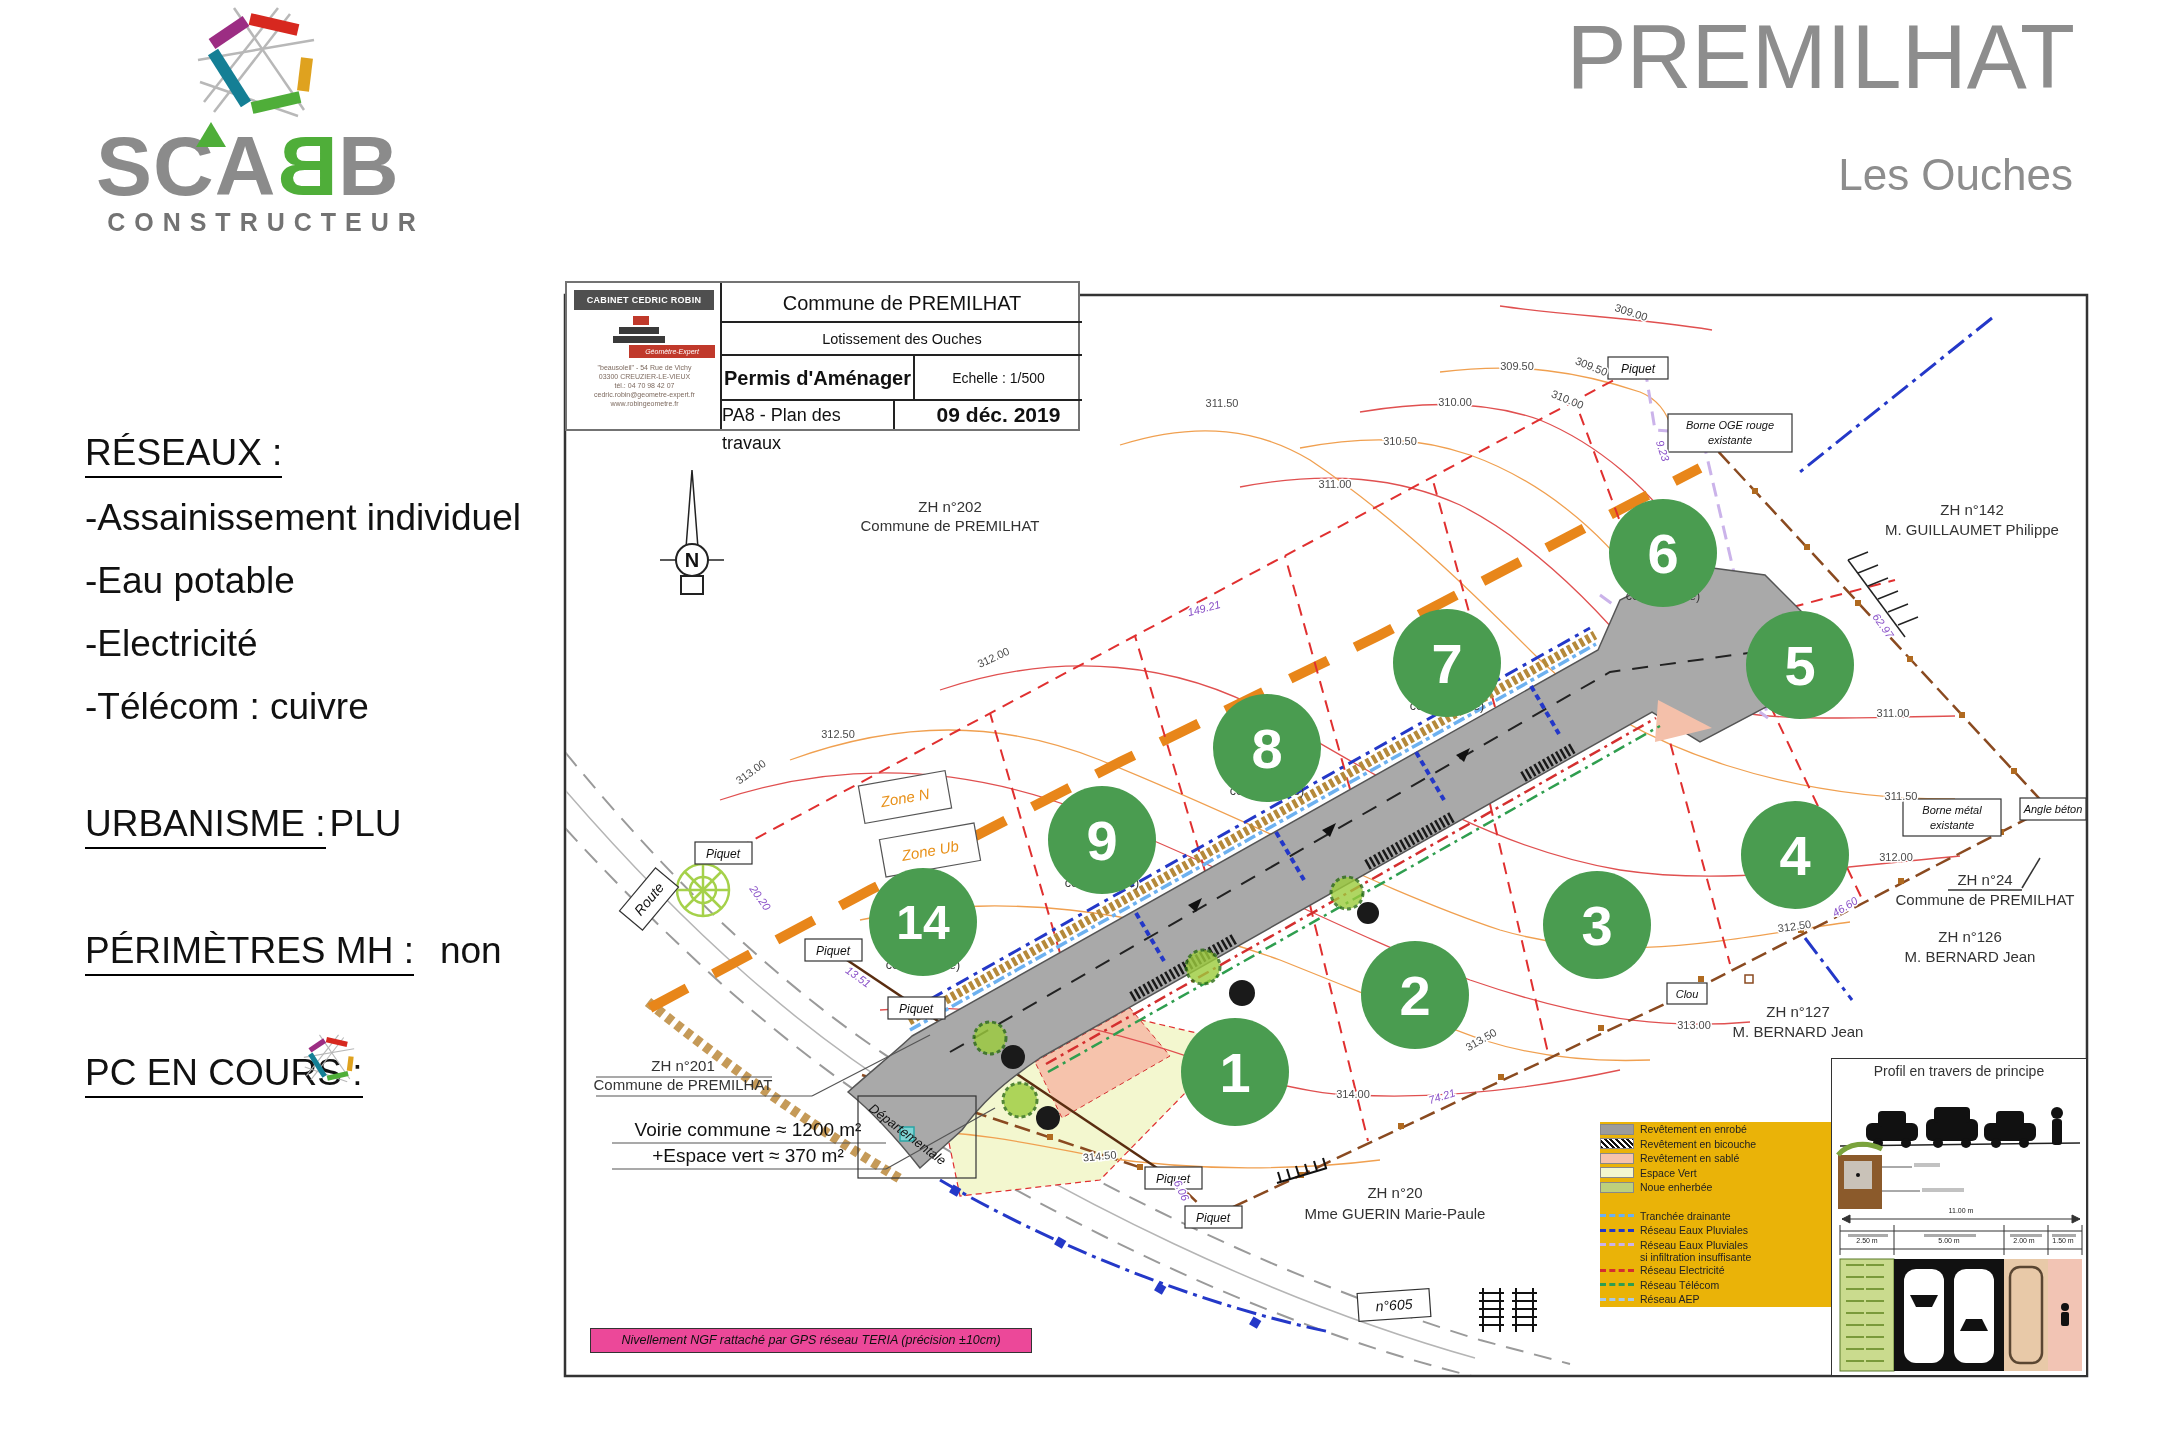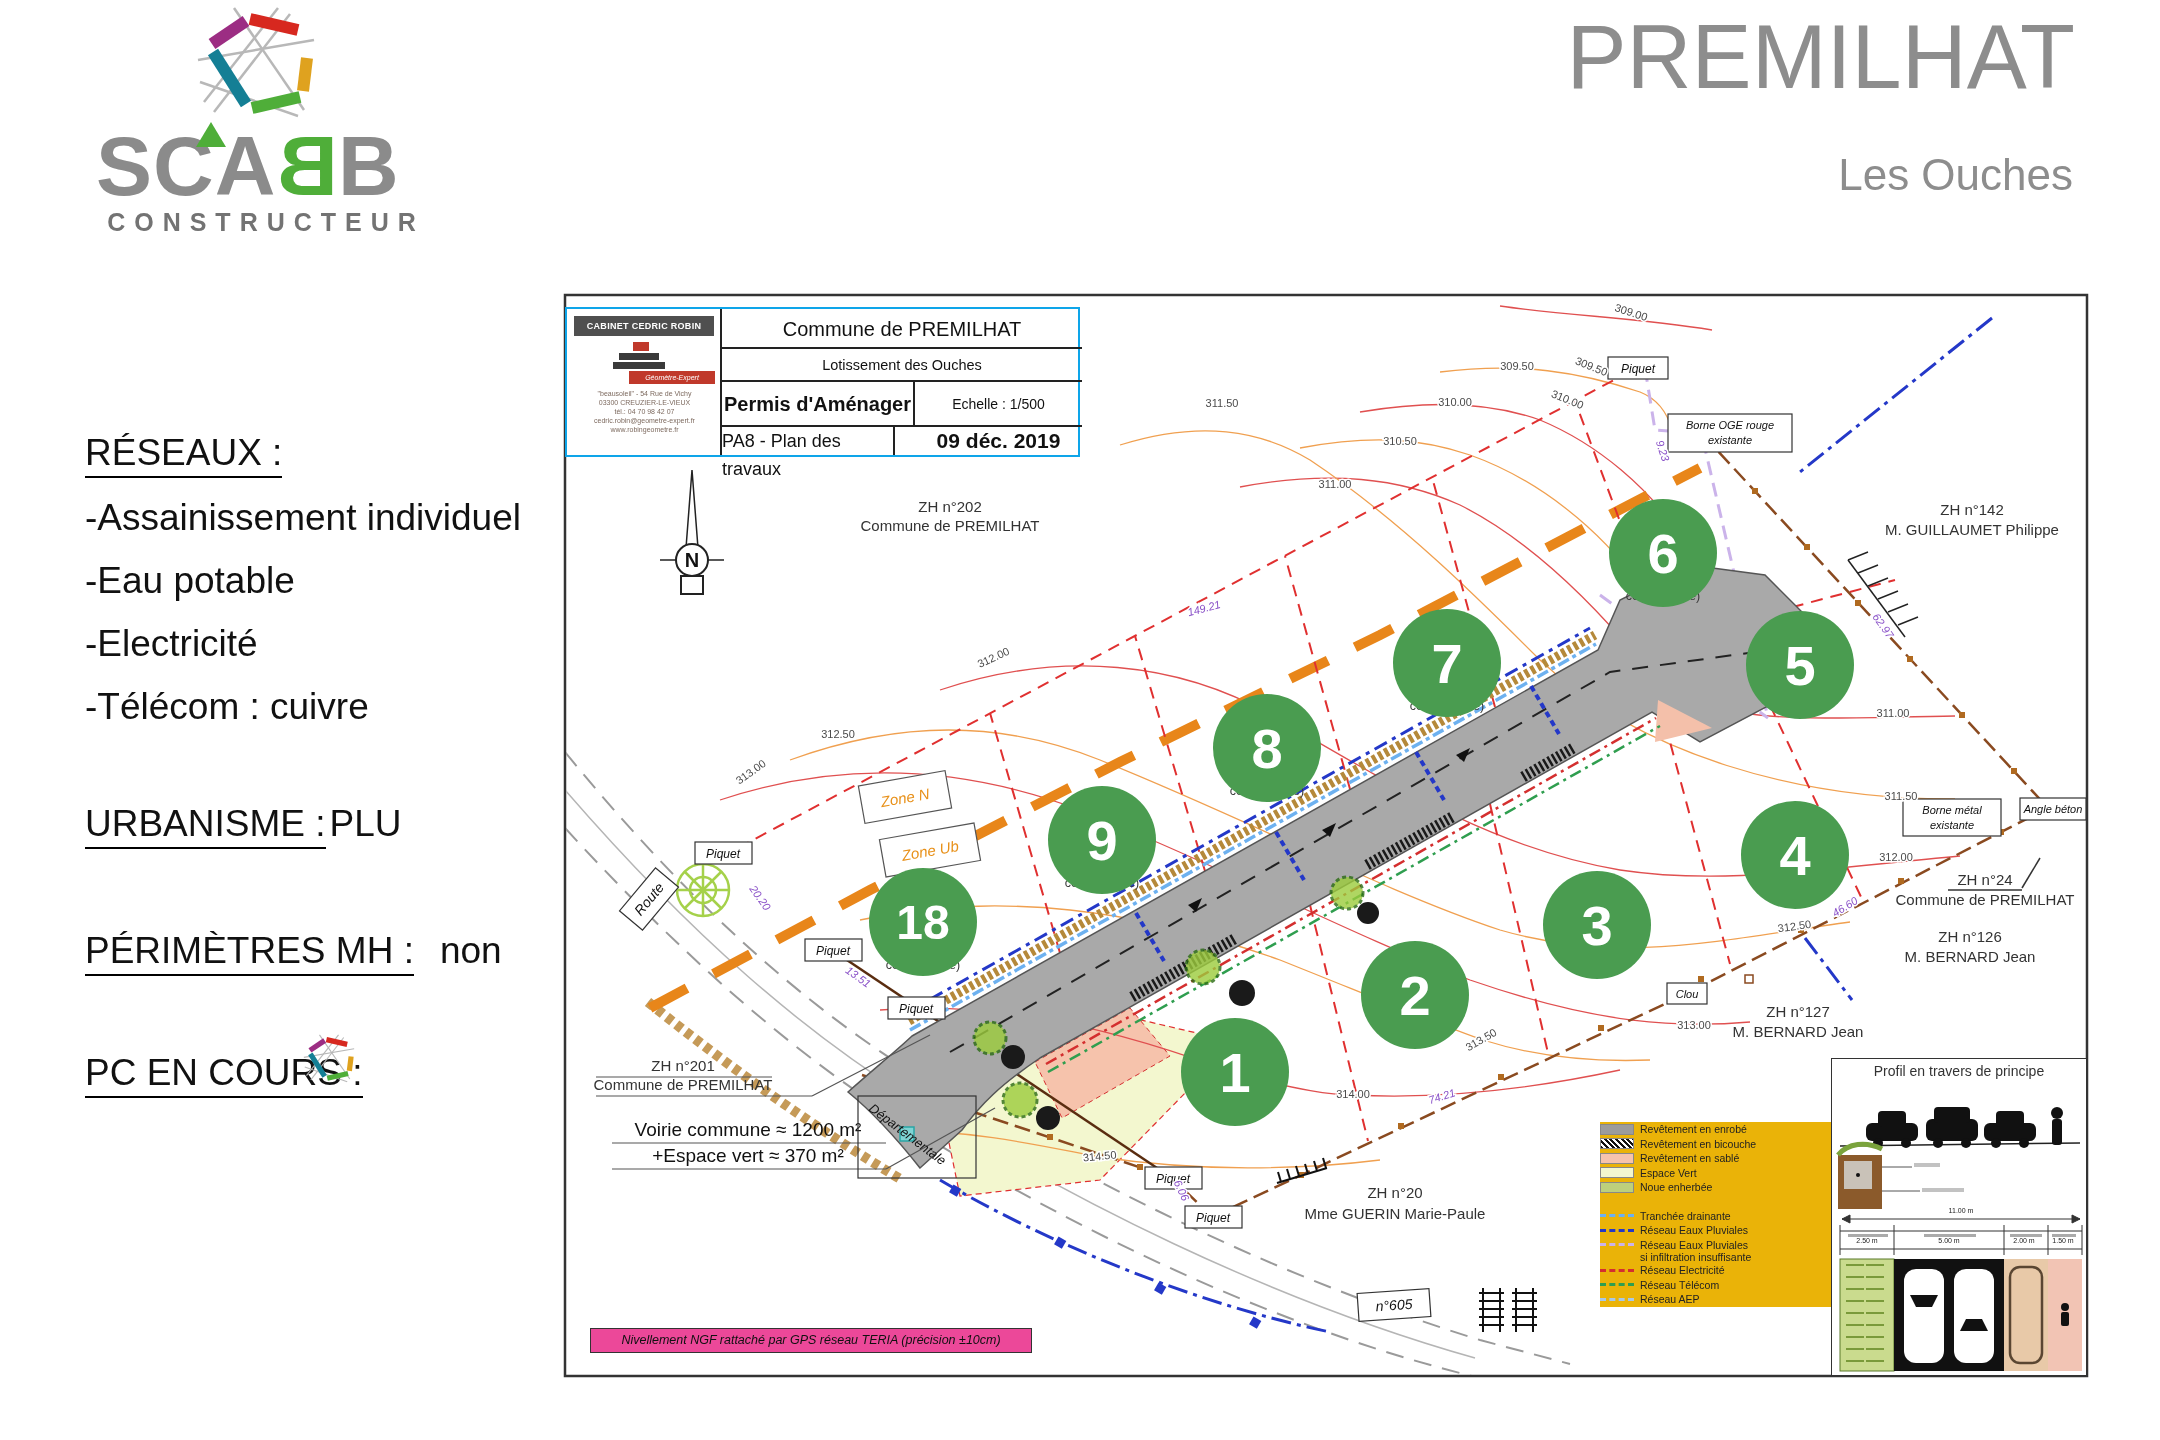--- a/index.html
+++ b/index.html
@@ -20,21 +20,21 @@
   
   #page-title{right:85px;top:6px;font-size:90px;color:#8d8d8d;white-space:nowrap}
   #page-subtitle{right:87px;top:150px;font-size:44px;color:#8d8d8d;white-space:nowrap}
 
   
   .side-line{left:85px;font-size:37px;white-space:nowrap}
   .u{border-bottom:2.5px solid #000;padding-bottom:3px}
   #pc-icon{left:300px;top:1034px}
 
   
-  #tblock{left:565px;top:307px;width:515px;height:150px;border:2px solid #0ea5e9;box-sizing:border-box;background:#fff}
+  #tblock{left:565px;top:281px;width:515px;height:150px;border:2px solid #737373;box-sizing:border-box;background:#fff}
   #tblock .cell{position:absolute;box-sizing:border-box}
   #tb-left{left:0;top:0;width:155px;height:146px;border-right:2px solid #222}
   #tb-cab{position:absolute;left:7px;top:7px;width:140px;height:20px;background:#4f4f4f;color:#fff;
           font-size:9px;font-weight:bold;text-align:center;line-height:20px;letter-spacing:.3px}
   .gebar{position:absolute;background:#3a3a3a}
   #tb-ribbon{position:absolute;left:62px;top:62px;width:86px;height:13px;background:#c0392b;color:#fff;
              font-size:7px;font-style:italic;text-align:center;line-height:13px}
   #tb-addr{position:absolute;left:0;top:80px;width:155px;text-align:center;font-size:7px;line-height:9px;color:#7d6a5f}
   #tb-commune{left:155px;top:0;width:360px;height:40px;border-bottom:2px solid #222;font-size:20px;
               text-align:center;line-height:40px}
@@ -599,16 +599,16 @@
 
 <div class="lot" style="left:1181px;top:1018px">1</div>
 <div class="lot" style="left:1361px;top:941px">2</div>
 <div class="lot" style="left:1543px;top:871px">3</div>
 <div class="lot" style="left:1741px;top:801px">4</div>
 <div class="lot" style="left:1746px;top:611px">5</div>
 <div class="lot" style="left:1609px;top:499px">6</div>
 <div class="lot" style="left:1393px;top:609px">7</div>
 <div class="lot" style="left:1213px;top:694px">8</div>
 <div class="lot" style="left:1048px;top:786px">9</div>
-<div class="lot two" style="left:869px;top:868px">18</div>
+<div class="lot two" style="left:869px;top:868px">14</div>
 
 
 
 
 </body></html>

